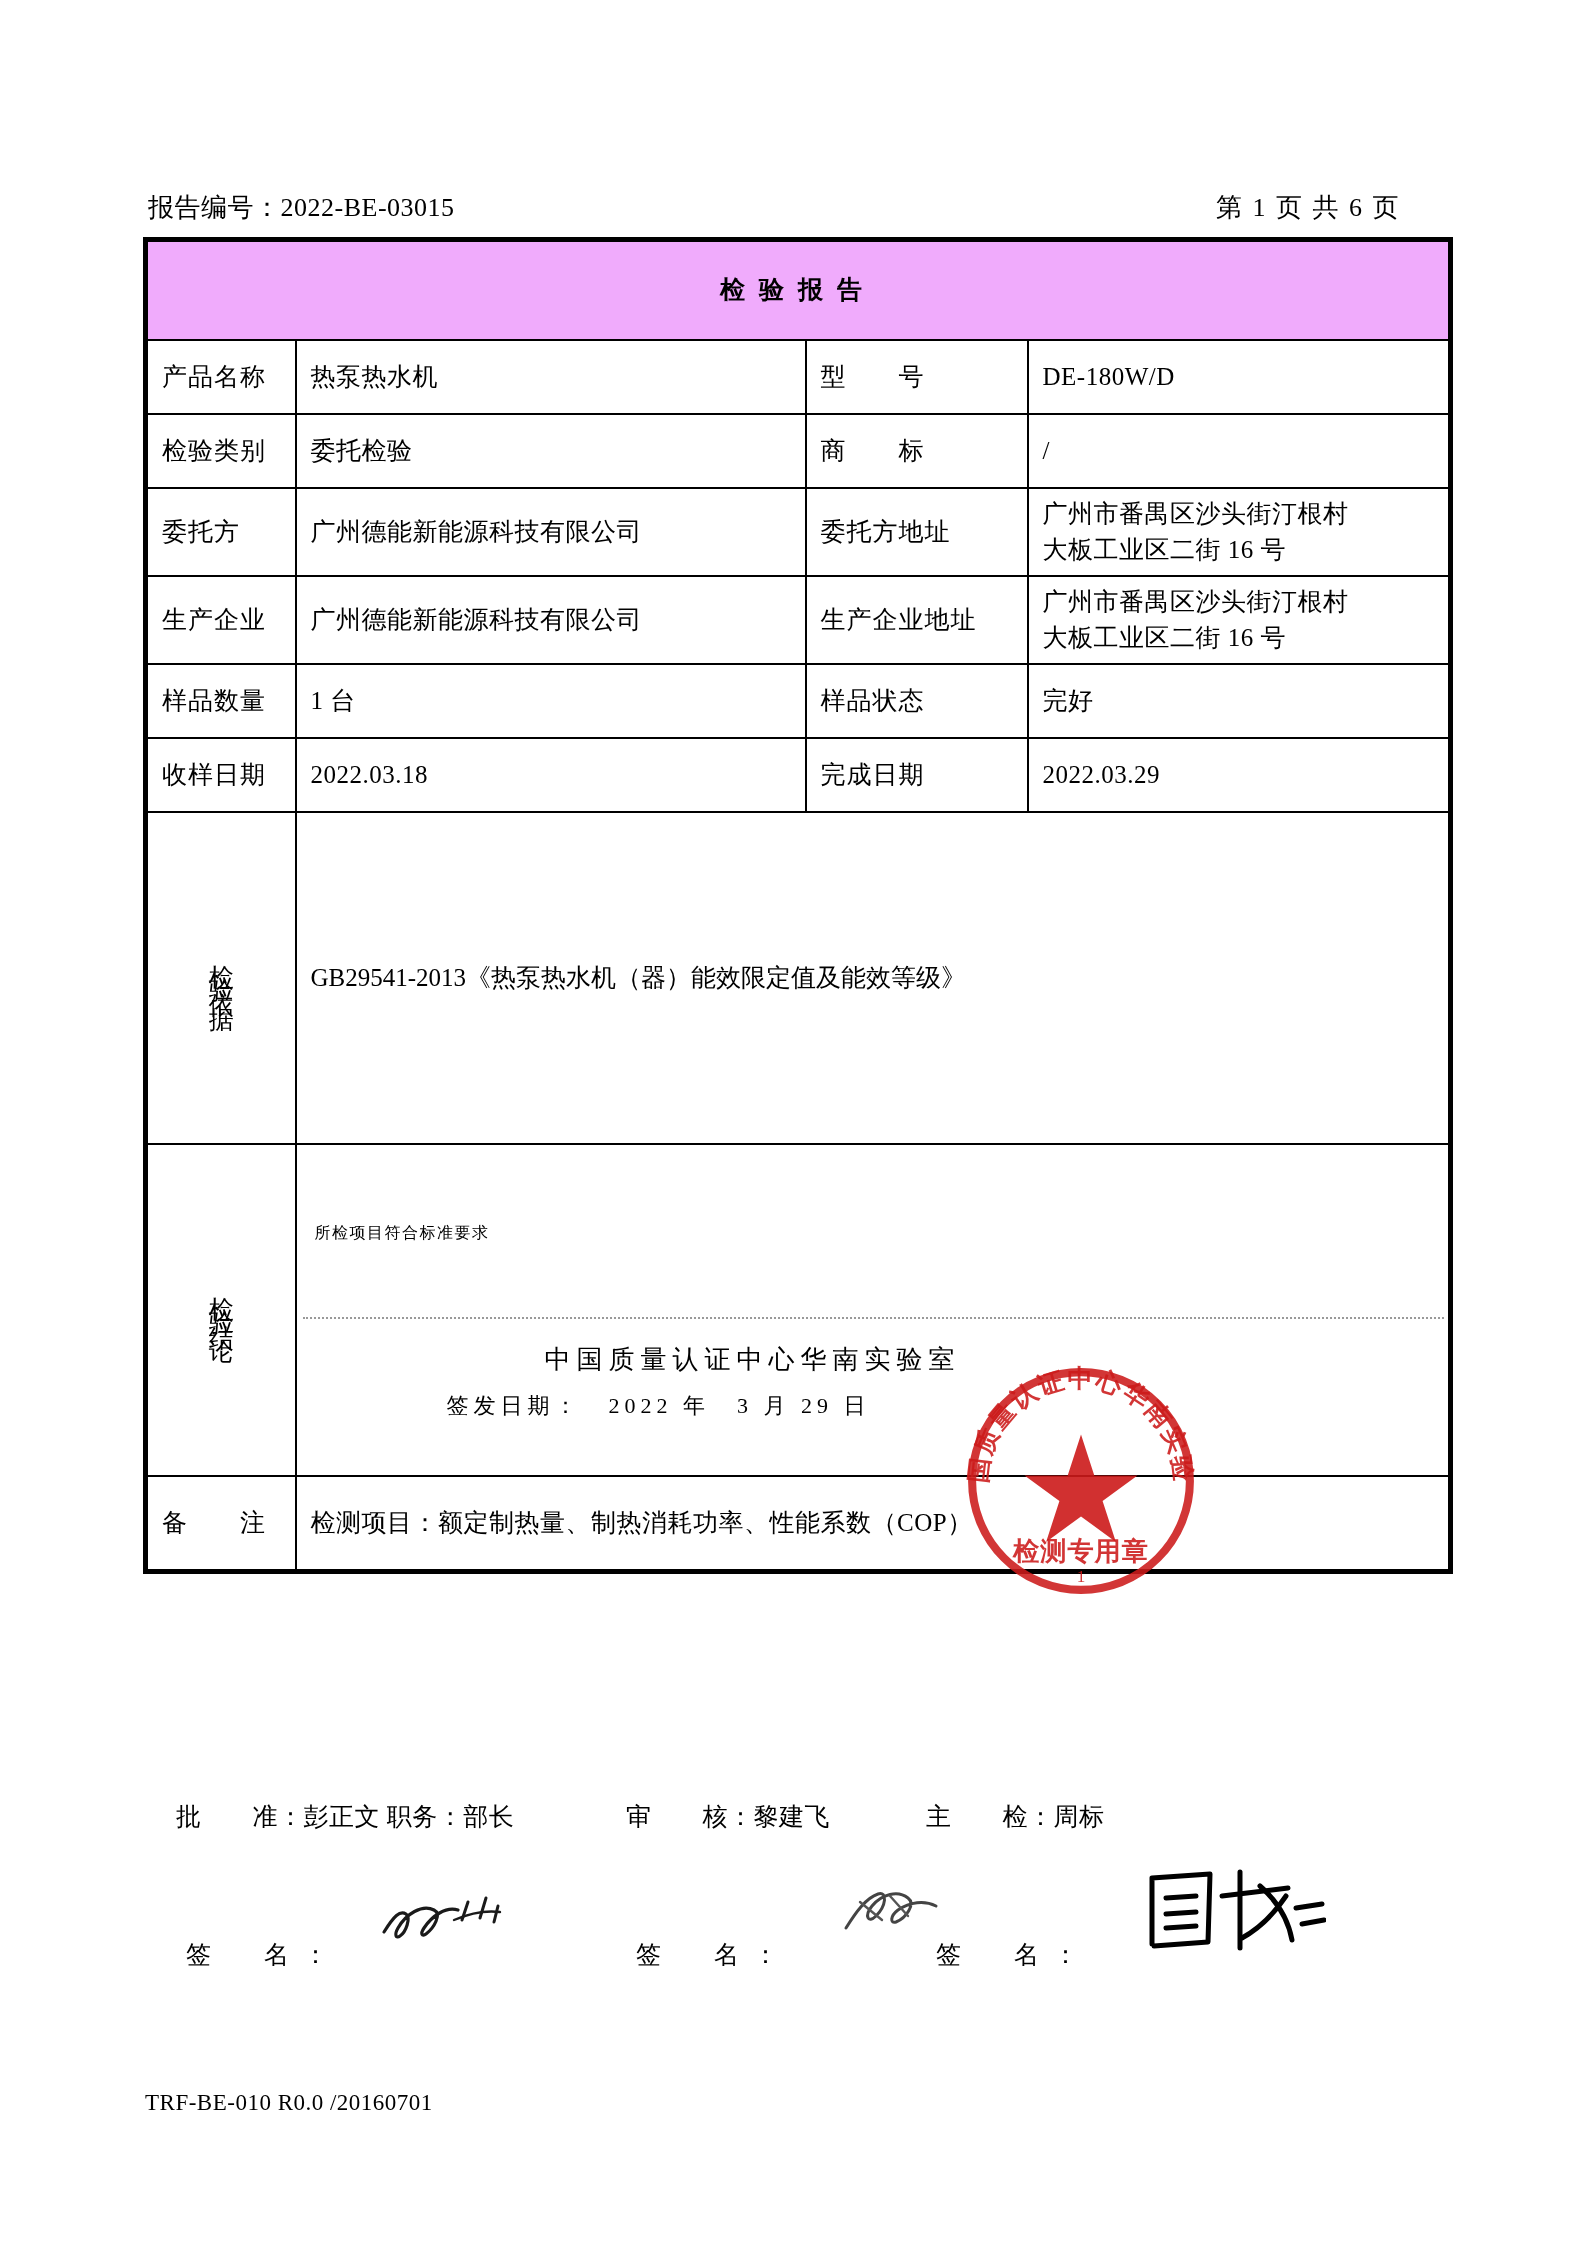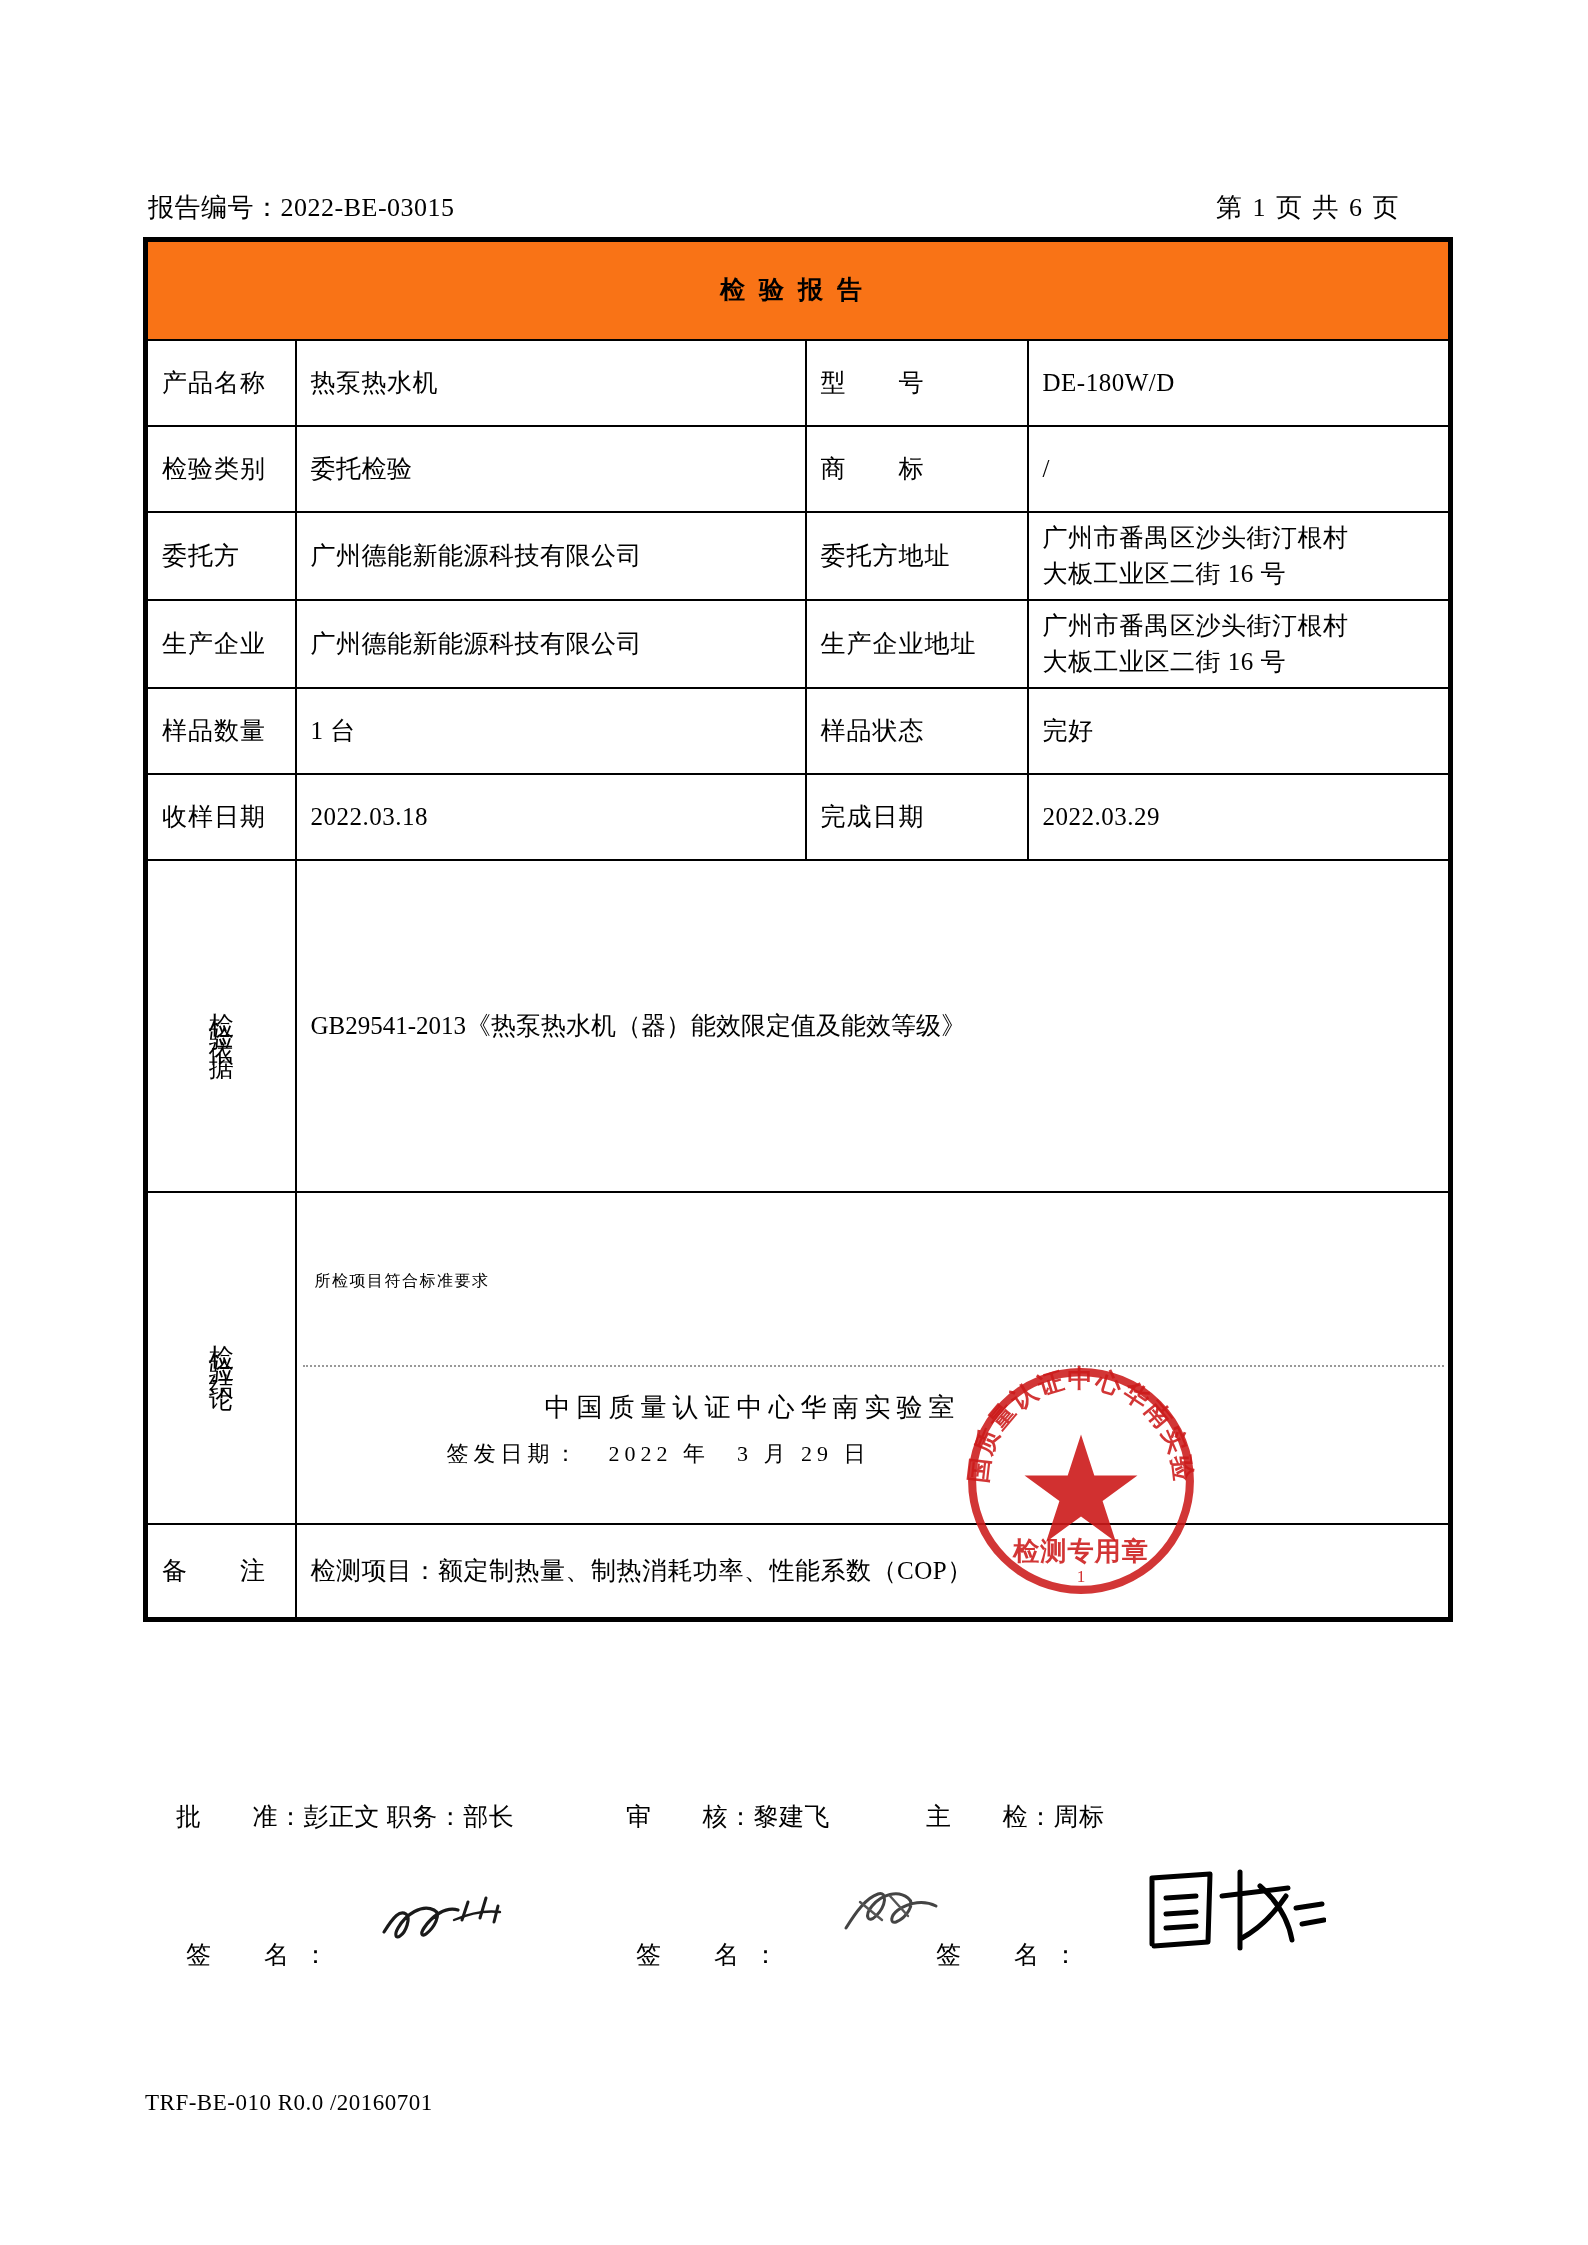--- a/index.html
+++ b/index.html
@@ -49,38 +49,38 @@
     vertical-align: middle;
     font-size: 25px;
     line-height: 1.45;
   }
   .tbl .outer-top    { border-top-width: 5px; }
   .tbl .outer-left   { border-left-width: 5px; }
   .tbl .outer-right  { border-right-width: 5px; }
   .tbl .outer-bottom { border-bottom-width: 5px; }
 
   .title-cell {
-    background: #f97316;
+    background: #f0abfc;
     text-align: center;
     height: 97px;
     font-size: 49px;
     font-weight: 700;
     letter-spacing: 14px;
     padding-left: 28px;
     font-family: "Liberation Serif", "DejaVu Serif", serif;
   }
 
   .lbl {
     letter-spacing: 1px;
     white-space: nowrap;
   }
   .val     { letter-spacing: 0.5px; }
   .val-two-line { line-height: 1.6; }
 
-  .r-norm  { height: 86px; }
+  .r-norm  { height: 74px; }
   .r-tall  { height: 88px; }
 
   
   .vcell {
     text-align: center;
     vertical-align: middle;
     padding: 0;
   }
   .vtext {
     writing-mode: vertical-rl;

